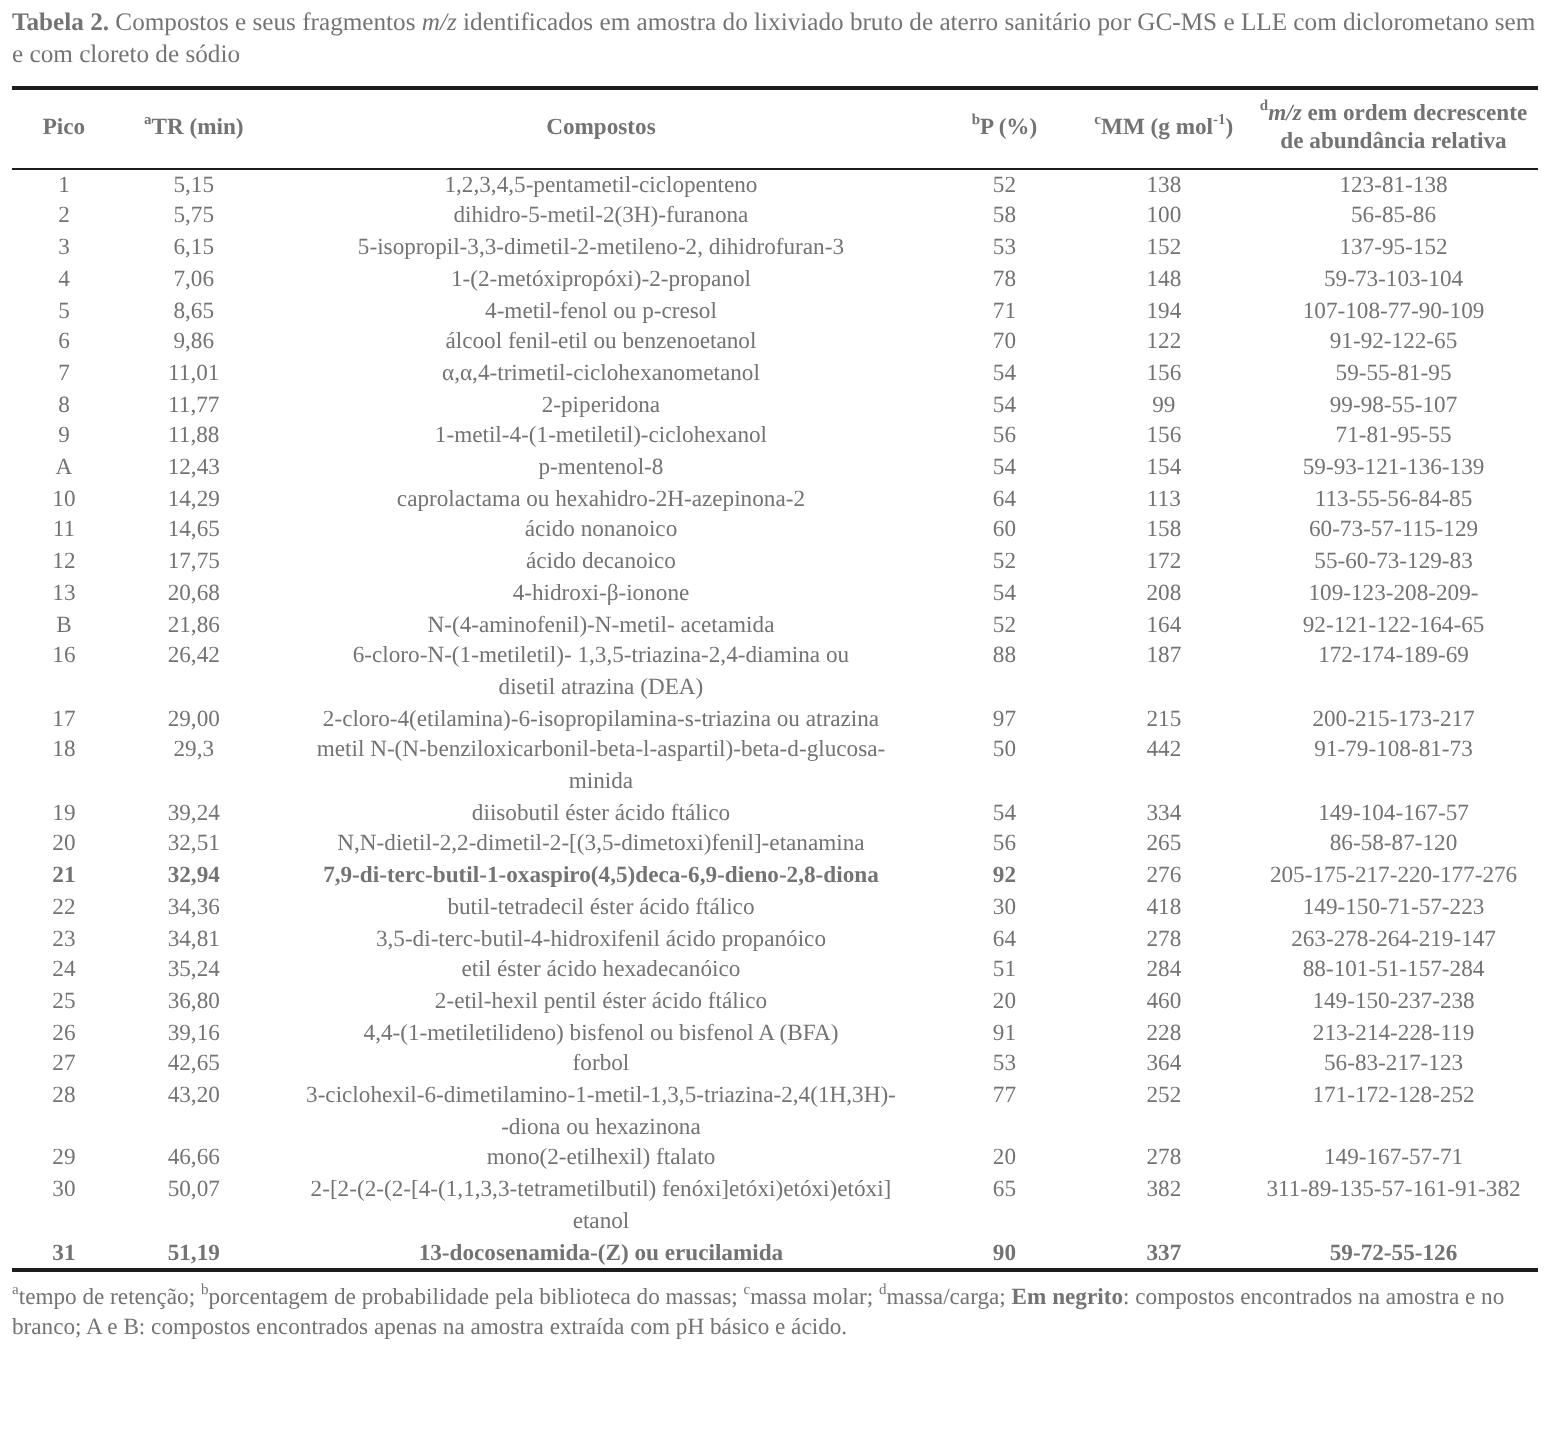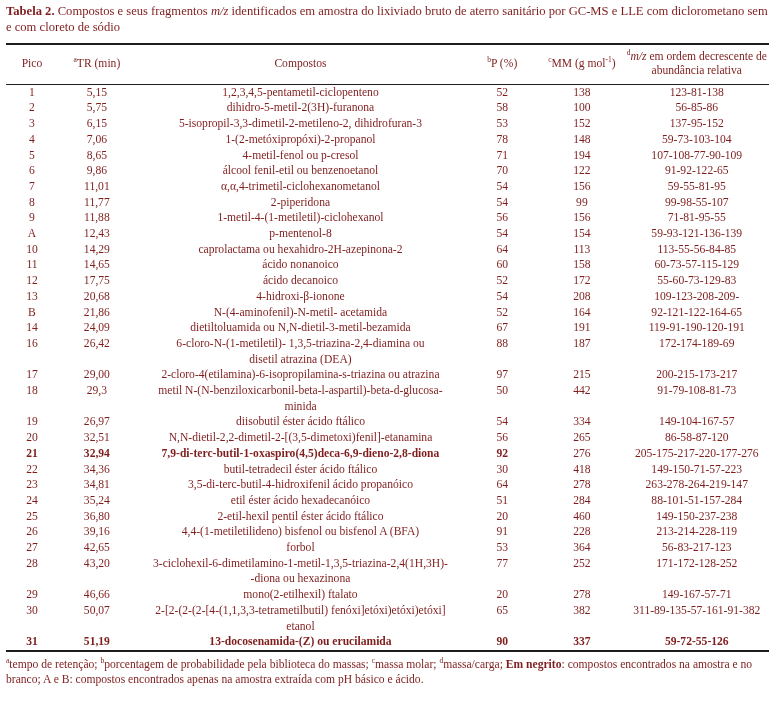--- a/index.html
+++ b/index.html
@@ -1,31 +1,31 @@
 <!DOCTYPE html>
 <html><head>
 <meta charset="utf-8">
 <style>
   html,body{margin:0;padding:0;background:#ffffff;}
   .page{
     width:777px;height:721px;box-sizing:border-box;
     padding:4px 8px 0 6px;overflow:hidden;
     font-family:"Liberation Serif","DejaVu Serif",serif;
-    color:#7f1d1d;background:#ffffff;
+    color:#737373;background:#ffffff;
   }
   .caption{margin:0 0 7px 0;font-size:12.6px;line-height:1.26;}
   .caption b{font-weight:bold;}
   sup{font-size:7.5px;line-height:0;vertical-align:super;}
   table.tbl{
     width:100%;border-collapse:collapse;table-layout:fixed;
     border-top:2px solid #1d1d1d;border-bottom:2px solid #1d1d1d;
   }
   thead tr{border-bottom:1.3px solid #1d1d1d;}
   th{
-    font-weight:normal;font-size:11.6px;line-height:1.25;
+    font-weight:bold;font-size:11.6px;line-height:1.25;
     padding:5px 2px;text-align:center;vertical-align:middle;
   }
   td{
     font-size:11.6px;line-height:15.7px;padding:0 2px;
     text-align:center;vertical-align:top;
   }
   td.compound{white-space:pre-line;}
   td.bold{font-weight:bold;}
   .c0{width:6.5%;} .c1{width:10%;} .c2{width:44%;}
   .c3{width:9.5%;} .c4{width:11%;} .c5{width:19%;}
@@ -165,28 +165,20 @@
         </tr>
         <tr>
           <td class="c0">B</td>
           <td class="c1">21,86</td>
           <td class="c2 compound">N-(4-aminofenil)-N-metil- acetamida</td>
           <td class="c3">52</td>
           <td class="c4">164</td>
           <td class="c5">92-121-122-164-65</td>
         </tr>
         <tr>
-          <td class="c0">14</td>
-          <td class="c1">24,09</td>
-          <td class="c2 compound">dietiltoluamida ou N,N-dietil-3-metil-bezamida</td>
-          <td class="c3">67</td>
-          <td class="c4">191</td>
-          <td class="c5">119-91-190-120-191</td>
-        </tr>
-        <tr>
           <td class="c0">16</td>
           <td class="c1">26,42</td>
           <td class="c2 compound">6-cloro-N-(1-metiletil)- 1,3,5-triazina-2,4-diamina ou
 disetil atrazina (DEA)</td>
           <td class="c3">88</td>
           <td class="c4">187</td>
           <td class="c5">172-174-189-69</td>
         </tr>
         <tr>
           <td class="c0">17</td>
@@ -200,21 +192,21 @@
           <td class="c0">18</td>
           <td class="c1">29,3</td>
           <td class="c2 compound">metil N-(N-benziloxicarbonil-beta-l-aspartil)-beta-d-glucosa-
 minida</td>
           <td class="c3">50</td>
           <td class="c4">442</td>
           <td class="c5">91-79-108-81-73</td>
         </tr>
         <tr>
           <td class="c0">19</td>
-          <td class="c1">26,97</td>
+          <td class="c1">39,24</td>
           <td class="c2 compound">diisobutil éster ácido ftálico</td>
           <td class="c3">54</td>
           <td class="c4">334</td>
           <td class="c5">149-104-167-57</td>
         </tr>
         <tr>
           <td class="c0">20</td>
           <td class="c1">32,51</td>
           <td class="c2 compound">N,N-dietil-2,2-dimetil-2-[(3,5-dimetoxi)fenil]-etanamina</td>
           <td class="c3">56</td>

